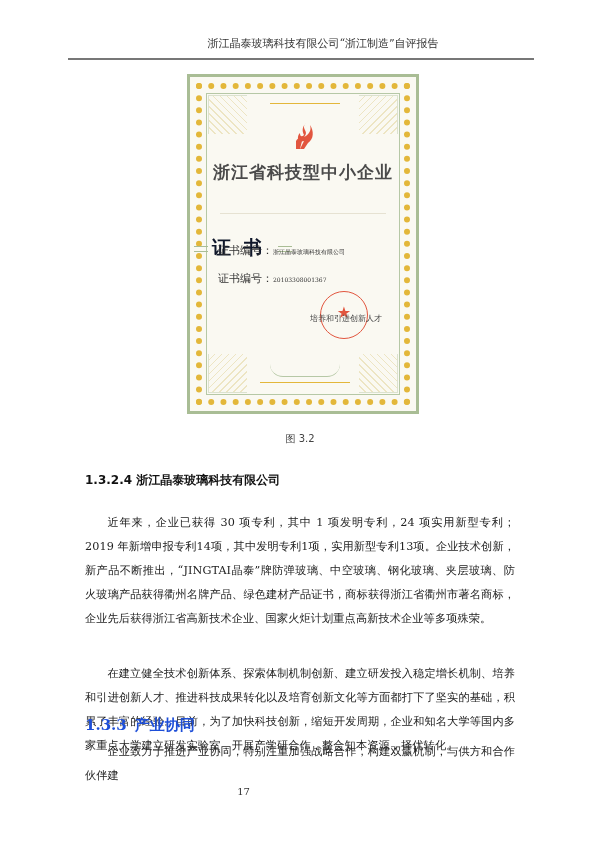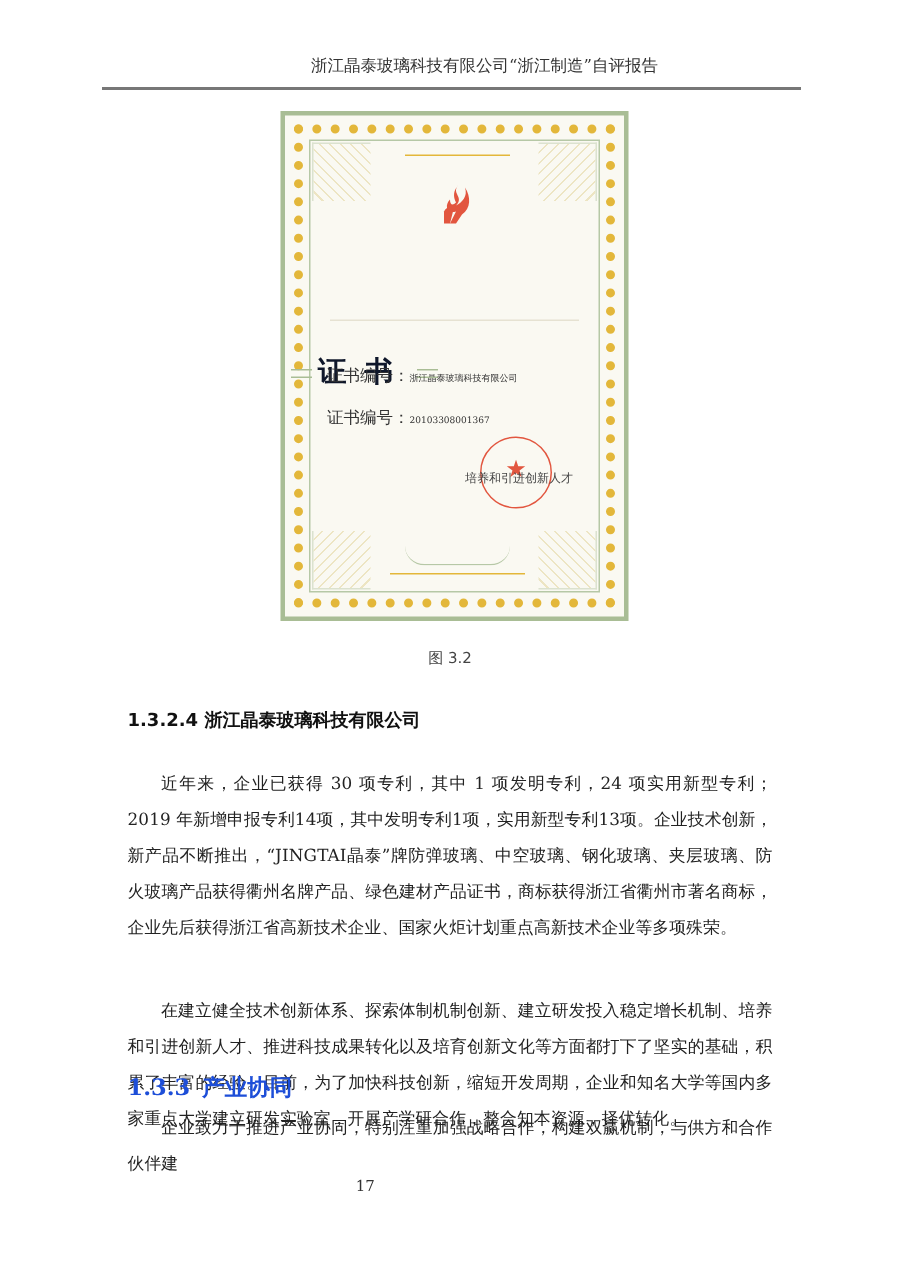--- a/index.html
+++ b/index.html
@@ -76,20 +76,21 @@
   <div class="corner c-tr"></div>
   <div class="corner c-bl"></div>
   <div class="corner c-br"></div>
   <div class="topline"></div>
 
   <svg class="logo" viewBox="0 0 30 30">
     <path d="M16 2 C10 8, 20 10, 14 16 C18 14, 22 10, 20 4 C24 10, 24 18, 18 22 L14 28 L10 28 L14 20 C8 22, 6 16, 10 12 C10 16, 12 16, 14 14 C12 10, 12 6, 16 2 Z" fill="#e2563f"></path>
     <path d="M6 20 C8 16, 12 16, 12 20 L10 28 L6 28 Z" fill="#e2563f"></path>
   </svg>
 
+  <div class="title">浙江省科技型中小企业</div>
   <div class="subtitle">
     <span class="dash"></span><span>证</span><span>书</span><span class="dash"></span>
   </div>
   <div class="sep"></div>
 
   <div class="field f1">
     <span class="lbl">证书编号：</span><span class="val">浙江晶泰玻璃科技有限公司</span>
   </div>
   <div class="field f2">
     <span class="lbl">证书编号：</span><span class="val">20103308001367</span>

